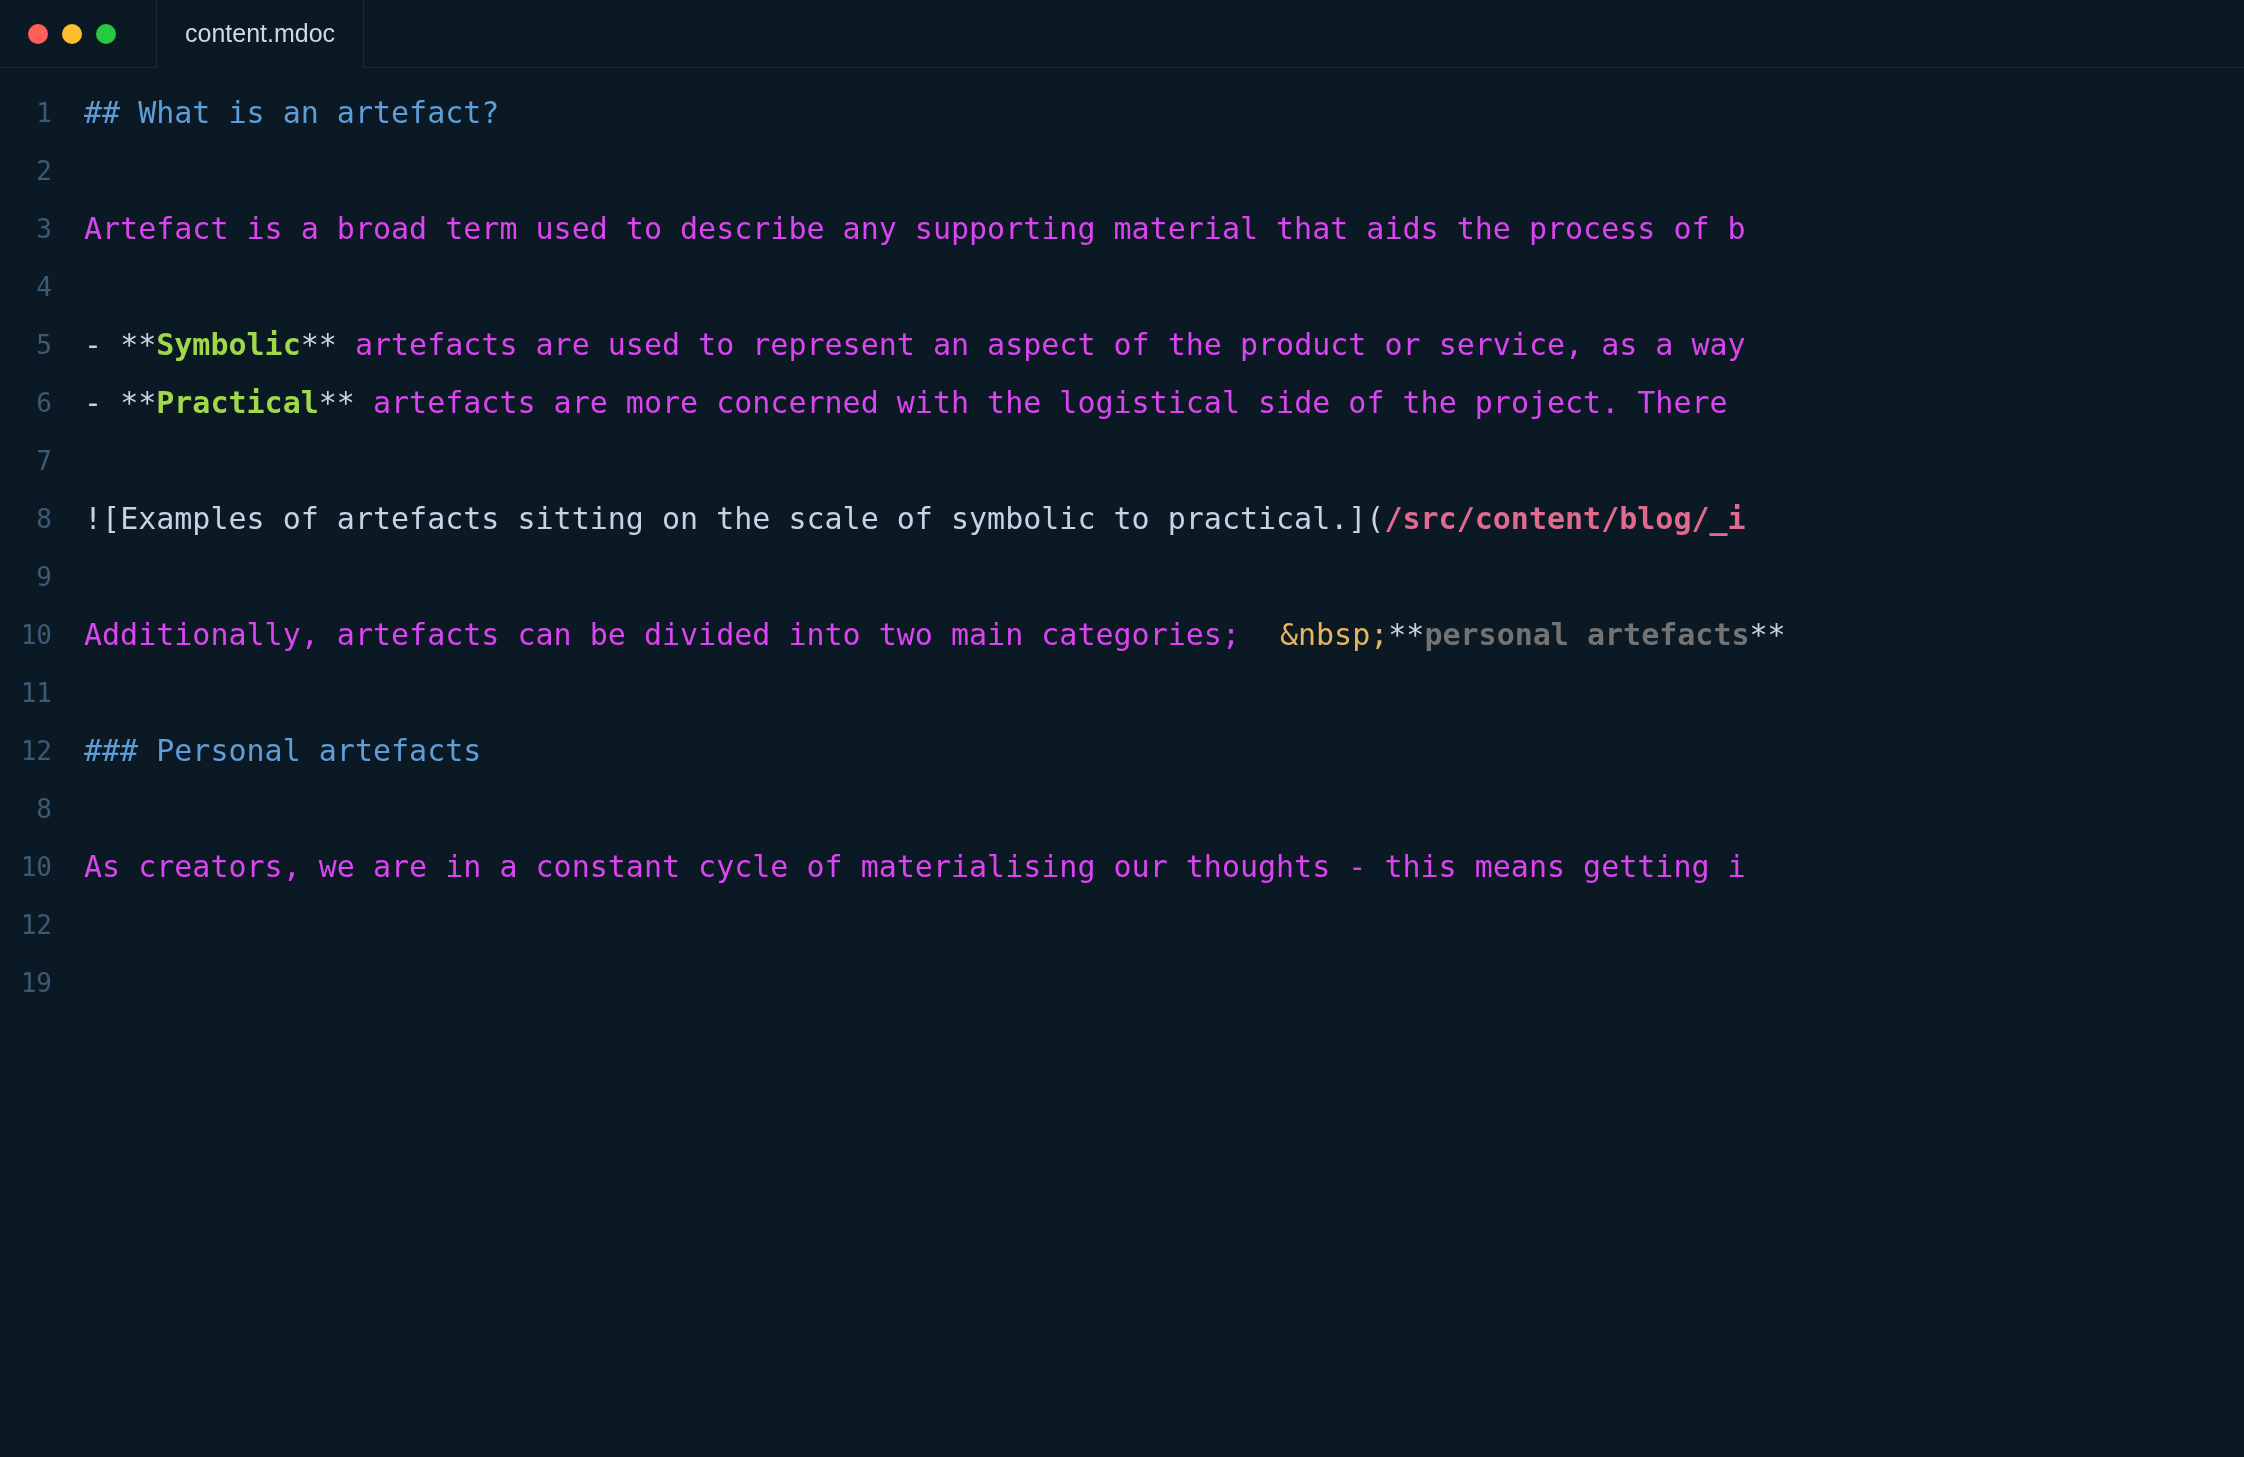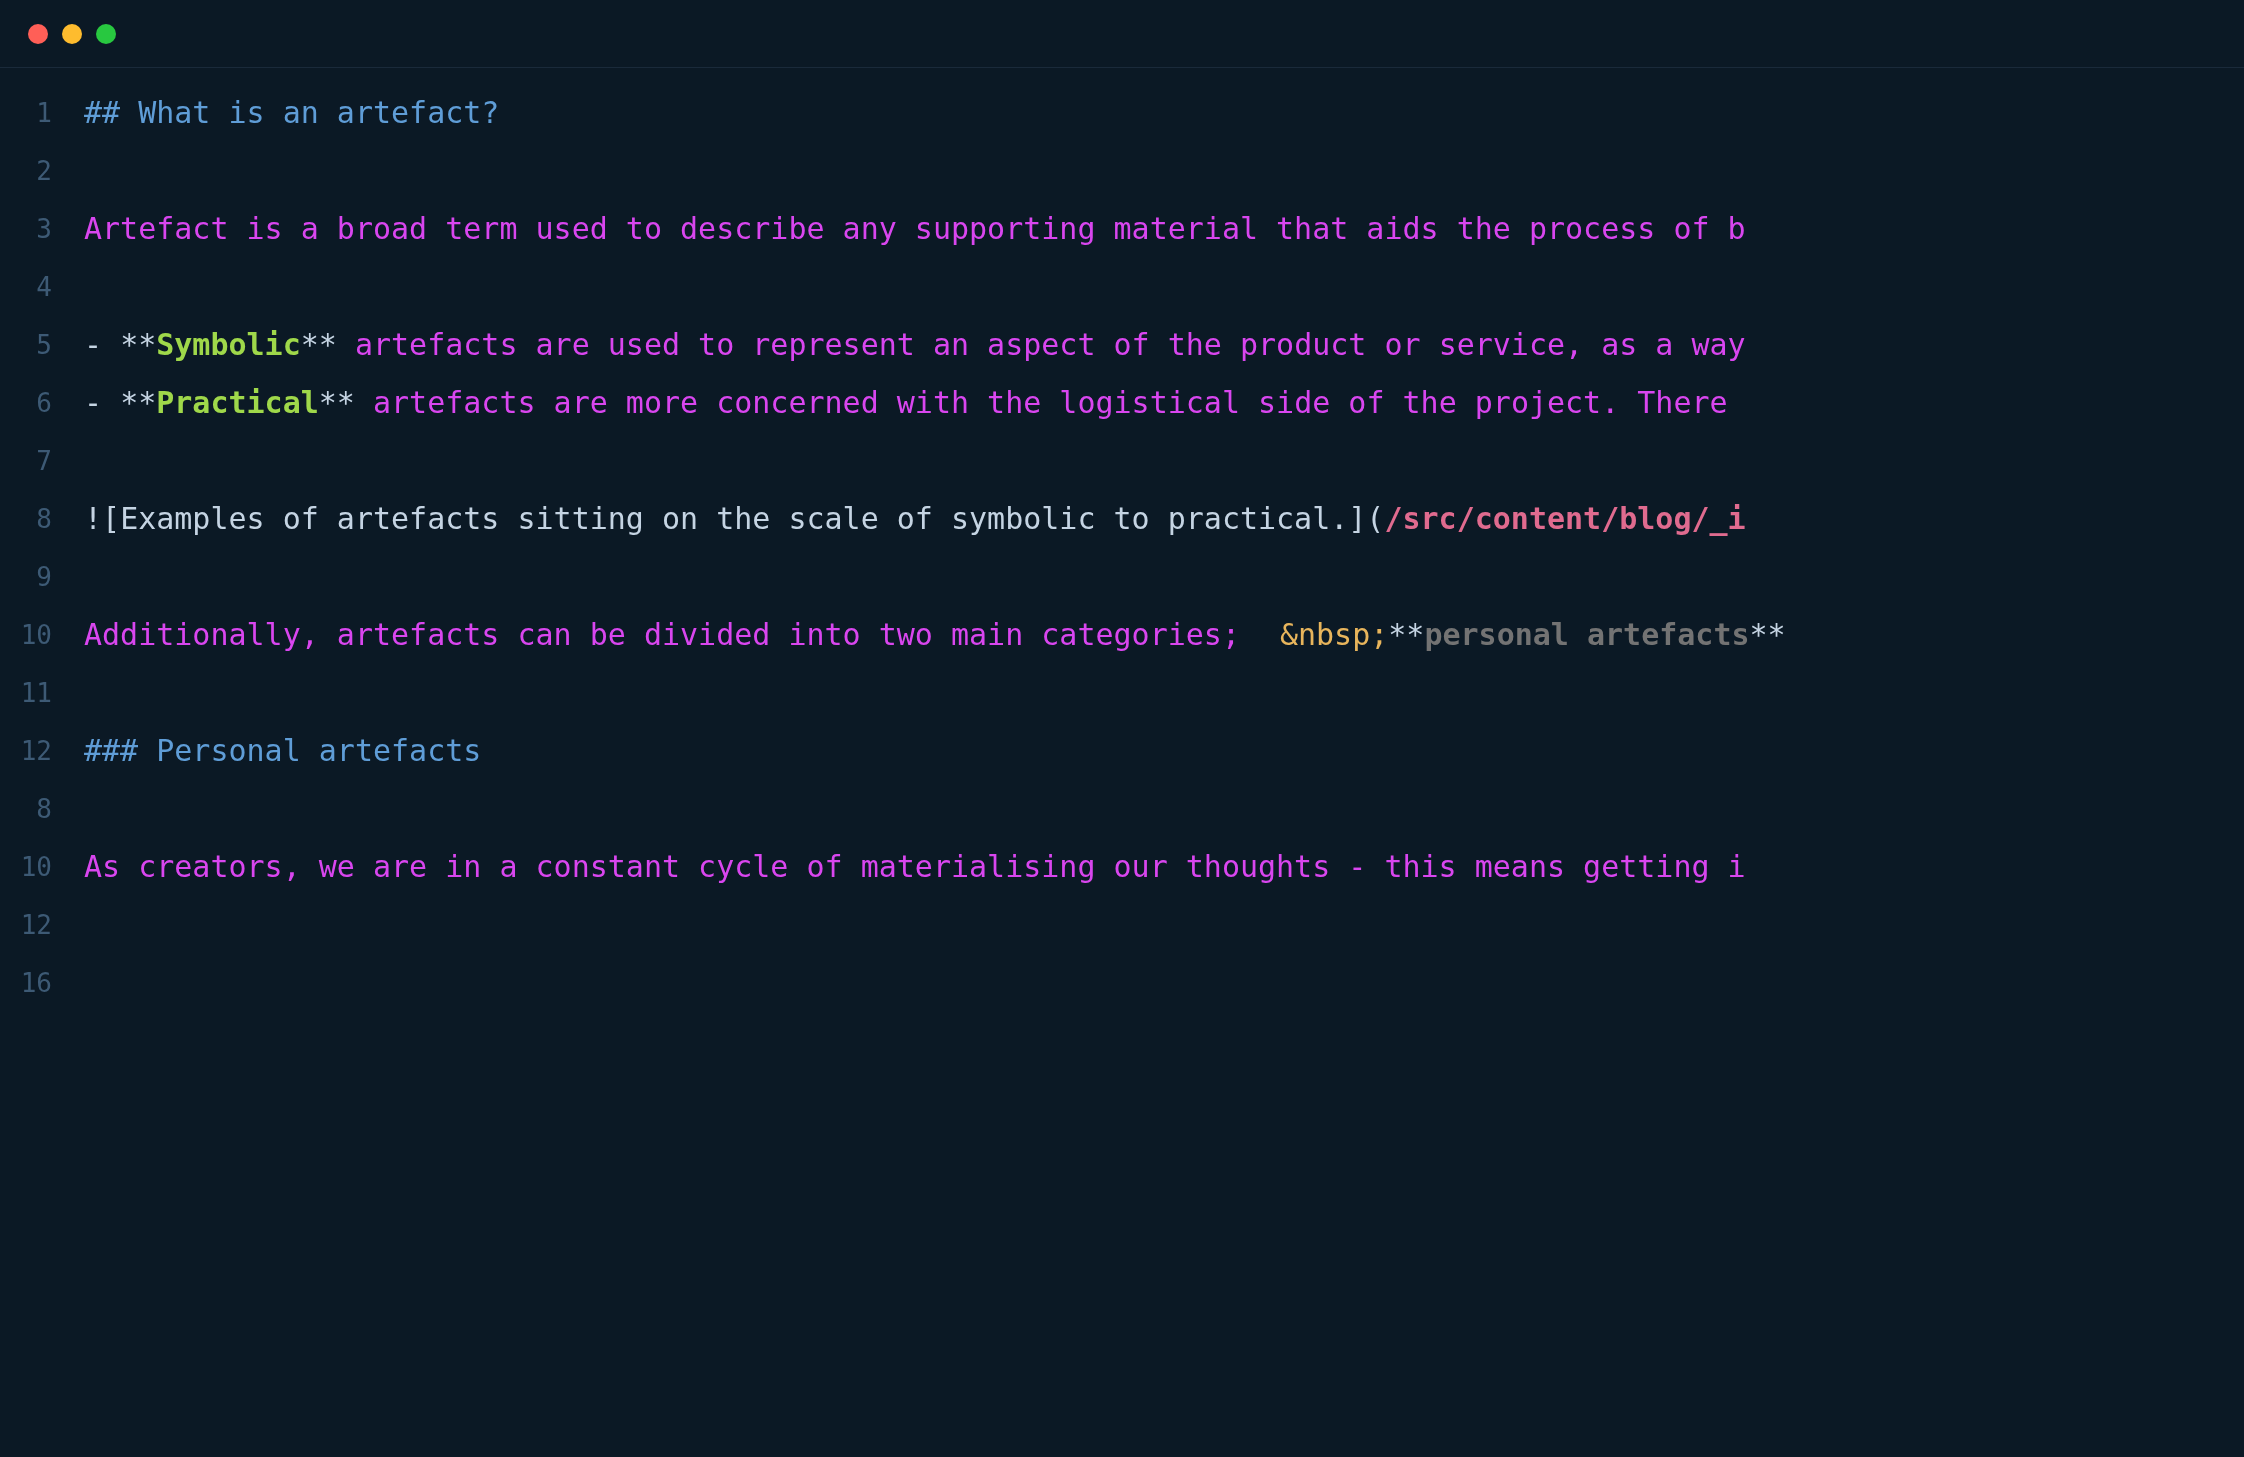--- a/index.html
+++ b/index.html
@@ -97,35 +97,38 @@
 </head>
 <body>
 
 <div class="window">
   <div class="titlebar">
     <div class="traffic-lights">
       <div class="traffic-light red"></div>
       <div class="traffic-light yellow"></div>
       <div class="traffic-light green"></div>
     </div>
+    <div class="tab">
+      <span>content.mdoc</span>
+    </div>
   </div>
   <div class="editor">
     <div class="gutter" id="gutter">
         <div>1</div>
         <div>2</div>
         <div>3</div>
         <div>4</div>
         <div>5</div>
         <div>6</div>
         <div>7</div>
         <div>8</div>
         <div>9</div>
         <div>10</div>
         <div>11</div>
         <div>12</div>
         <div>8</div>
         <div>10</div>
         <div>12</div>
-        <div>16</div>
+        <div>19</div>
       </div>
     <div class="code" id="code"><div class="code-line"><span class="tok-heading">## What is an artefact?</span></div><div class="code-line">&nbsp;</div><div class="code-line"><span class="tok-text">Artefact is a broad term used to describe any supporting material that aids the process of b</span></div><div class="code-line">&nbsp;</div><div class="code-line"><span class="tok-list">- </span><span class="tok-bold-marker">**</span><span class="tok-bold-green">Symbolic</span><span class="tok-bold-marker">**</span><span class="tok-text"> artefacts are used to represent an aspect of the product or service, as a way</span></div><div class="code-line"><span class="tok-list">- </span><span class="tok-bold-marker">**</span><span class="tok-bold-green">Practical</span><span class="tok-bold-marker">**</span><span class="tok-text"> artefacts are more concerned with the logistical side of the project. There </span></div><div class="code-line">&nbsp;</div><div class="code-line"><span class="tok-img-bracket">![</span><span class="tok-img-alt">Examples of artefacts sitting on the scale of symbolic to practical.</span><span class="tok-img-bracket">](</span><span class="tok-img-path">/src/content/blog/_i</span></div><div class="code-line">&nbsp;</div><div class="code-line"><span class="tok-text">Additionally, artefacts can be divided into two main categories;</span><span class="tok-entity">&amp;nbsp;</span><span class="tok-bold-marker">**</span><span class="tok-bold-yellow">personal artefacts</span><span class="tok-bold-marker">**</span></div><div class="code-line">&nbsp;</div><div class="code-line"><span class="tok-heading">### Personal artefacts</span></div><div class="code-line">&nbsp;</div><div class="code-line"><span class="tok-text">As creators, we are in a constant cycle of materialising our thoughts - this means getting i</span></div><div class="code-line">&nbsp;</div><div class="code-line">&nbsp;</div></div>
   </div>
 </div>
 
 </body></html>

